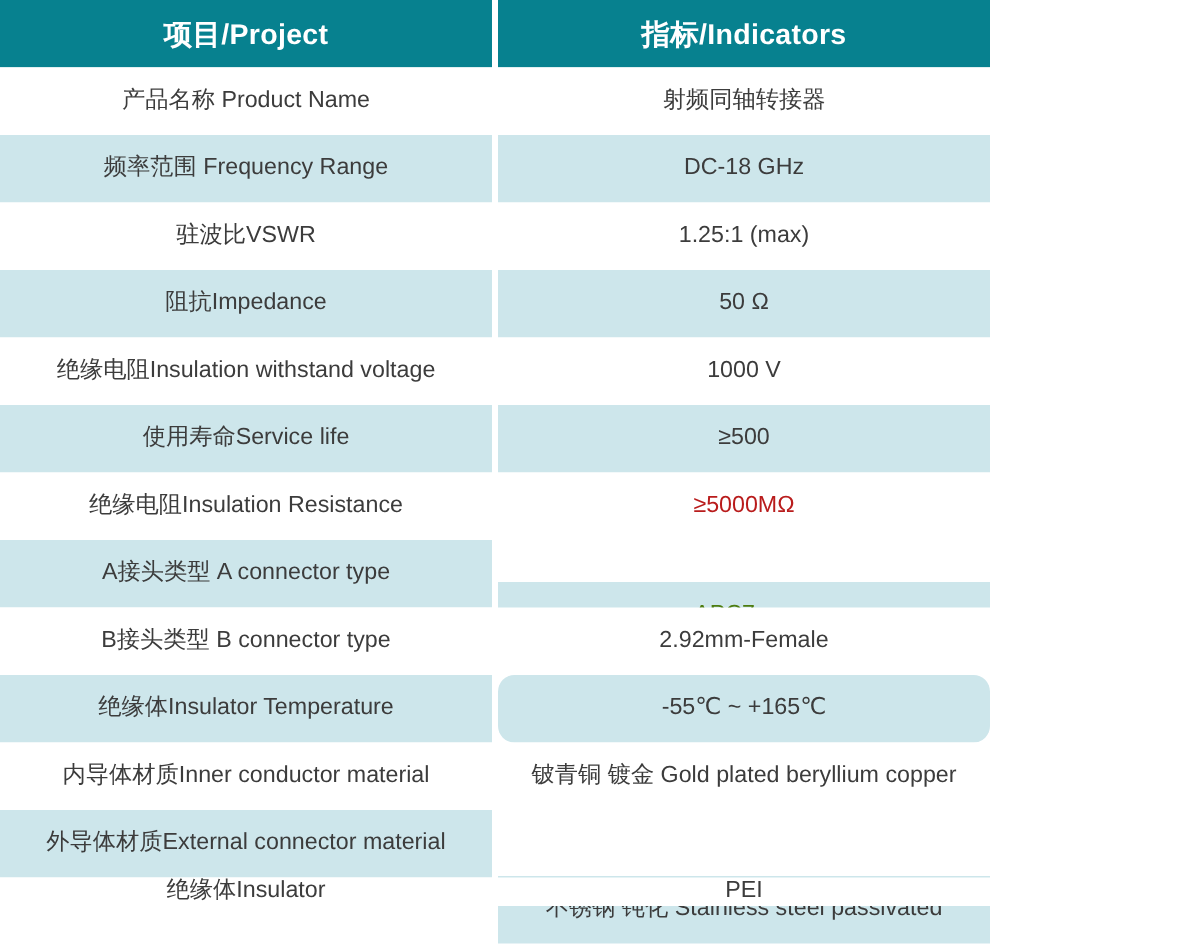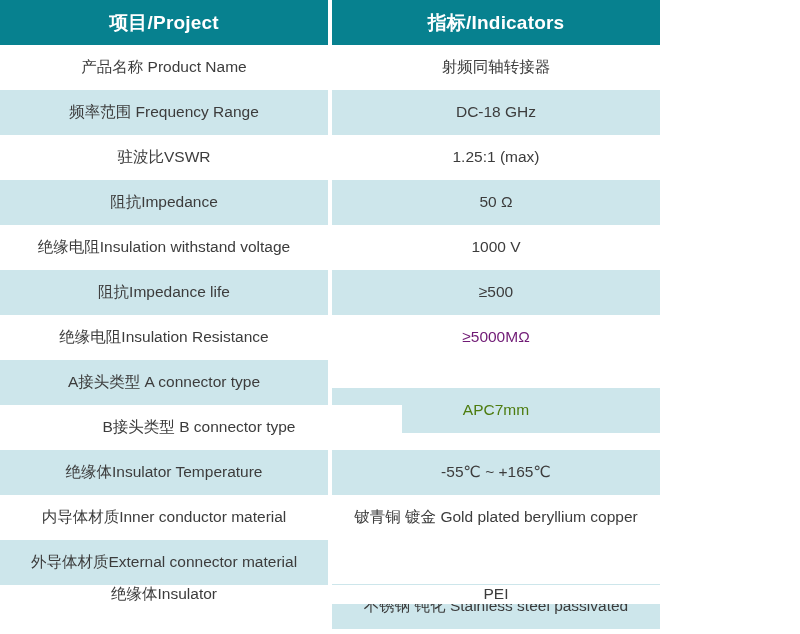--- a/index.html
+++ b/index.html
@@ -105,42 +105,43 @@
         <div class="cell col-left" style="background: rgb(205, 230, 235); color: rgb(60, 60, 60);">阻抗Impedance</div>
         <div class="col-gap"></div>
         <div class="cell col-right" style="background: rgb(205, 230, 235); color: rgb(60, 60, 60);">50 Ω</div>
       </div>
       <div class="spec-row plain">
         <div class="cell col-left" style="background: rgb(255, 255, 255); color: rgb(60, 60, 60);">绝缘电阻Insulation withstand voltage</div>
         <div class="col-gap"></div>
         <div class="cell col-right" style="background: rgb(255, 255, 255); color: rgb(60, 60, 60);">1000 V</div>
       </div>
       <div class="spec-row shade">
-        <div class="cell col-left" style="background: rgb(205, 230, 235); color: rgb(60, 60, 60);">阻抗Impedance life</div>
+        <div class="cell col-left" style="background: rgb(205, 230, 235); color: rgb(60, 60, 60);">使用寿命Service life</div>
         <div class="col-gap"></div>
         <div class="cell col-right" style="background: rgb(205, 230, 235); color: rgb(60, 60, 60);">≥500</div>
       </div>
       <div class="spec-row plain">
         <div class="cell col-left" style="background: rgb(255, 255, 255); color: rgb(60, 60, 60);">绝缘电阻Insulation Resistance</div>
         <div class="col-gap"></div>
-        <div class="cell col-right" style="background: rgb(255, 255, 255); color: #701a75;">≥5000MΩ</div>
+        <div class="cell col-right" style="background: rgb(255, 255, 255); color: #b91c1c;">≥5000MΩ</div>
       </div>
       <div class="spec-row shade">
         <div class="cell col-left" style="background: rgb(205, 230, 235); color: rgb(60, 60, 60);">A接头类型 A connector type</div>
         <div class="col-gap"></div>
         <div class="cell col-right" style="background: rgb(205, 230, 235); color: #4d7c0f; margin-top: 28px;">APC7mm</div>
       </div>
       <div class="spec-row plain">
         <div class="cell col-left" style="background: rgb(255, 255, 255); color: rgb(60, 60, 60);">B接头类型 B connector type</div>
         <div class="col-gap"></div>
+        <div class="cell col-right" style="background: rgb(255, 255, 255); color: rgb(60, 60, 60);">2.92mm-Female</div>
       </div>
       <div class="spec-row shade">
         <div class="cell col-left" style="background: rgb(205, 230, 235); color: rgb(60, 60, 60);">绝缘体Insulator Temperature</div>
         <div class="col-gap"></div>
-        <div class="cell col-right" style="background: rgb(205, 230, 235); color: rgb(60, 60, 60);">-55℃ ~ +165℃</div>
+        <div class="cell col-right" style="background: rgb(205, 230, 235); color: rgb(60, 60, 60); border-radius: 11px;">-55℃ ~ +165℃</div>
       </div>
       <div class="spec-row plain">
         <div class="cell col-left" style="background: rgb(255, 255, 255); color: rgb(60, 60, 60);">内导体材质Inner conductor material</div>
         <div class="col-gap"></div>
         <div class="cell col-right" style="background: rgb(255, 255, 255); color: rgb(60, 60, 60);">铍青铜 镀金 Gold plated beryllium copper</div>
       </div>
       <div class="spec-row shade">
         <div class="cell col-left" style="background: rgb(205, 230, 235); color: rgb(60, 60, 60);">外导体材质External connector material</div>
         <div class="col-gap"></div>
         <div class="cell col-right" style="background: rgb(205, 230, 235); color: rgb(60, 60, 60); margin-top: 44px;">不锈钢 钝化 Stainless steel passivated</div>

